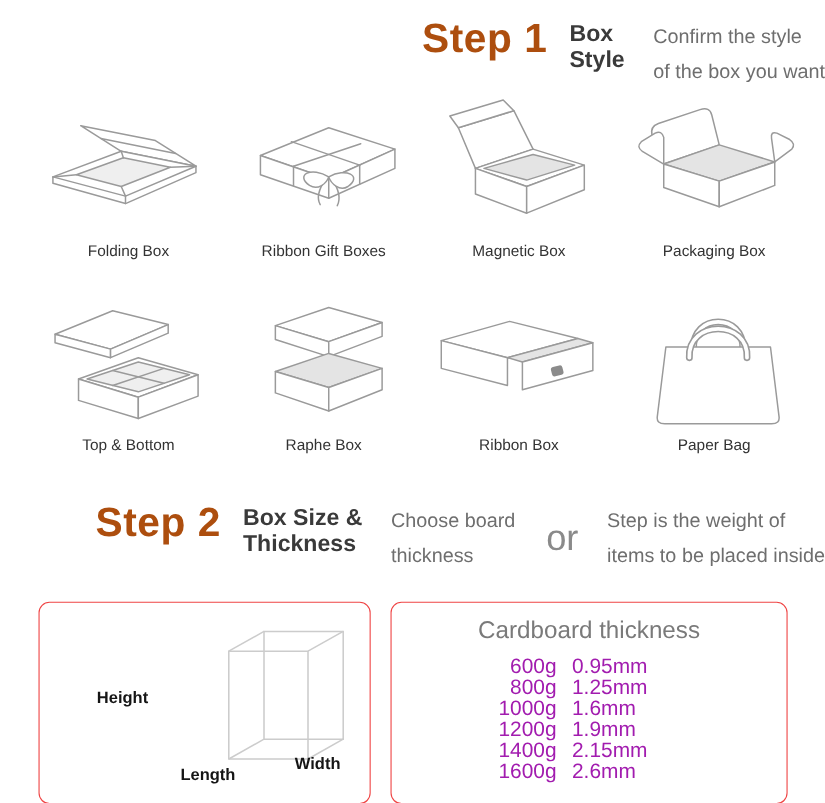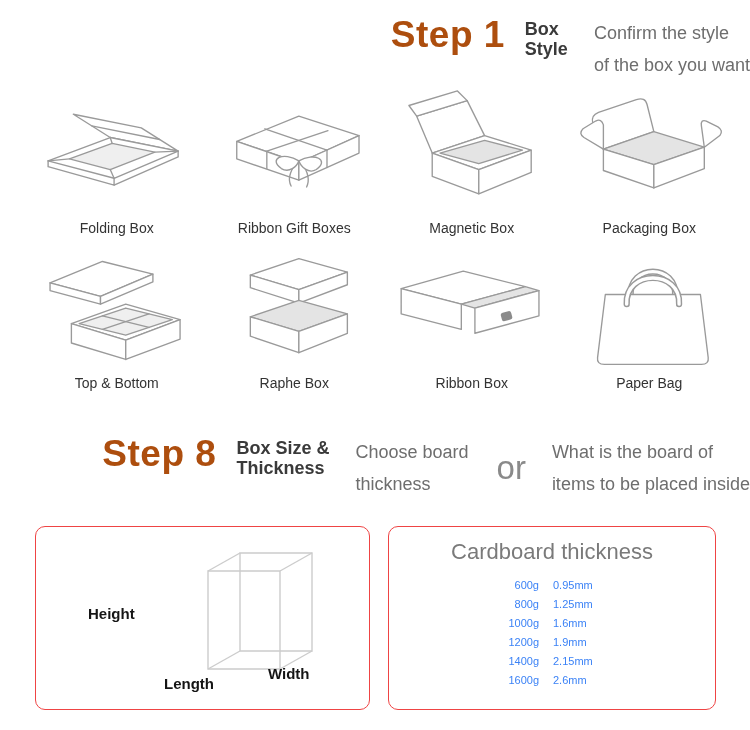--- a/index.html
+++ b/index.html
@@ -10,50 +10,50 @@
     color:#333;
   }
   .step-header { display:flex; align-items:flex-start;justify-content:flex-end; }
   .step1 .step-header { padding:16px 0 0 20px; }
   .step2 .step-header { padding:0 0 0 20px; }
   .step-label {
     font-size:37px; font-weight:700; color:#ad4e0e; line-height:1; letter-spacing:.5px;
     white-space:nowrap;
   }
   .step-title {
-    font-size:18px; font-weight:700; color:#3a3a3a; line-height:1.12;
+    font-size:21px; font-weight:700; color:#3a3a3a; line-height:1.12;
     margin:3px 0 0 20px; white-space:nowrap;
   }
   .step-title span { display:block; }
   .step-desc {
     font-size:18px; color:#6e6e6e; line-height:1.75; margin:2px 0 0 26px; white-space:nowrap;
   }
   .step-desc span { display:block; }
   .or-label { font-size:33px; color:#8a8a8a; line-height:1; margin:16px 0 0 28px; }
 
   .box-grid {
     display:grid; grid-template-columns:repeat(4,1fr);
-    padding:8px 12px 0; row-gap:8px;margin-left:16px;
+    padding:8px 12px 0; row-gap:29px;margin-left:16px;
   }
   .box-item { display:flex; flex-direction:column; align-items:center; cursor:pointer; }
   .box-item svg { width:150px; height:131px; display:block; }
   .box-item figcaption { font-size:14px; color:#333; margin-top:0; }
 
   .step2 { margin-top:44px; }
   .panels { display:flex; gap:18px; padding:26px 34px 0 35px; }
   .panel { border:1px solid #ef4444; border-radius:10px; background:#fff; height:184px; position:relative; }
-  .dim-panel { width:335px;padding-left:32px; }
+  .dim-panel { width:302px;padding-left:32px; }
   .thick-panel { flex:1; padding-top:12px; }
   .dim-label { position:absolute; font-size:15px; font-weight:700; color:#151515; }
   .dim-height { left:52px; top:78px; }
   .dim-width  { left:232px; top:138px; }
   .dim-length { left:128px; top:148px; }
   .thick-title { text-align:center; font-size:22px; font-weight:400; color:#7a7a7a; }
   .thick-table { margin-top:11px; }
-  .t-row { display:flex; line-height:19px; font-size:11px; color:#3b82f6; }
+  .t-row { display:flex; line-height:19px; font-size:19px; color:#a21caf; }
   .t-row .wt { width:150px; text-align:right; }
   .t-row .th { margin-left:14px; }
 
   .ic { fill:#fff; stroke:#9a9a9a; stroke-width:1.4; stroke-linejoin:round; stroke-linecap:round; }
   .ic .shade { fill:#e4e4e4; }
   .ic .shade2 { fill:#efefef; }
   .ic .nf { fill:none; }
   .cube line, .cube polygon { stroke:#cccccc; stroke-width:1.4; fill:none; }
 </style>
 </head>
@@ -196,32 +196,32 @@
           </g>
         </svg>
         <figcaption>Paper Bag</figcaption>
       </figure>
 
     </div>
   </section>
 
   <section class="step step2">
     <header class="step-header">
-      <h1 class="step-label">Step 8</h1>
+      <h1 class="step-label">Step 2</h1>
       <h2 class="step-title">
         <span>Box Size &amp;</span>
         <span>Thickness</span>
       </h2>
       <p class="step-desc">
         <span>Choose board</span>
         <span>thickness</span>
       </p>
       <div class="or-label">or</div>
       <p class="step-desc">
-        <span>What is the board of</span>
+        <span>Step is the weight of</span>
         <span>items to be placed inside</span>
       </p>
     </header>
 
     <div class="panels">
 
       <div class="panel dim-panel">
         <svg class="cube" width="333" height="182" viewBox="0 0 333 182">
           <polygon points="172,26 244,26 244,124 172,124"></polygon>
           <line x1="140" y1="44" x2="172" y2="26"></line>

